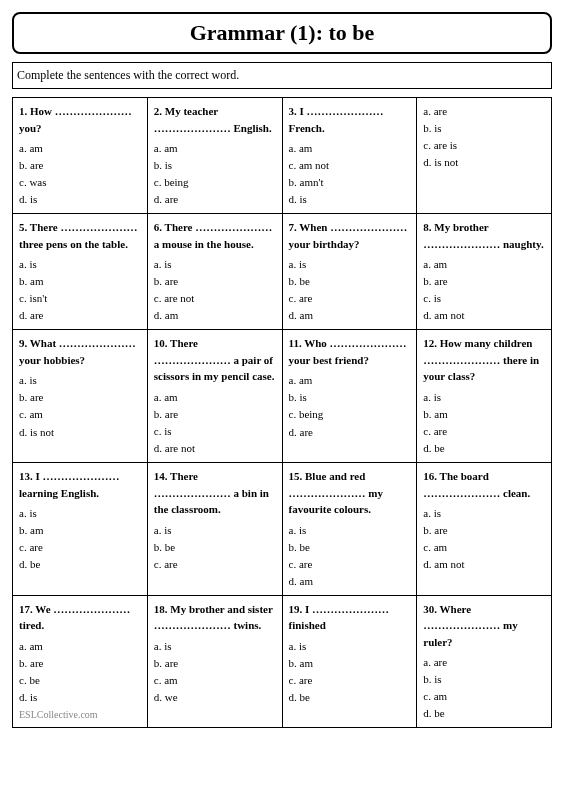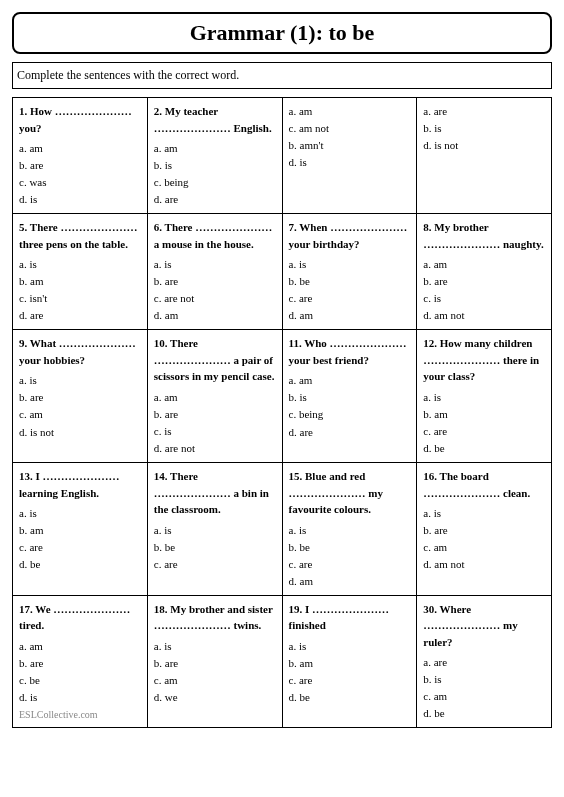--- a/index.html
+++ b/index.html
@@ -80,31 +80,33 @@
     <div class="cell">
       <div class="question">2. My teacher ………………… English.</div>
       <ul class="answers">
         <li>a. am</li>
         <li>b. is</li>
         <li>c. being</li>
         <li>d. are</li>
       </ul>
     </div>
     <div class="cell">
+      <div class="question">3. I ………………… French.</div>
       <ul class="answers">
         <li>a. am</li>
         <li>c. am not</li>
         <li>b. amn't</li>
         <li>d. is</li>
       </ul>
     </div>
     <div class="cell">
       <ul class="answers">
         <li>a. are</li>
         <li>b. is</li>
+        <li>c. are is</li>
         <li>d. is not</li>
       </ul>
     </div>
     <div class="cell">
       <div class="question">5. There ………………… three pens on the table.</div>
       <ul class="answers">
         <li>a. is</li>
         <li>b. am</li>
         <li>c. isn't</li>
         <li>d. are</li>

